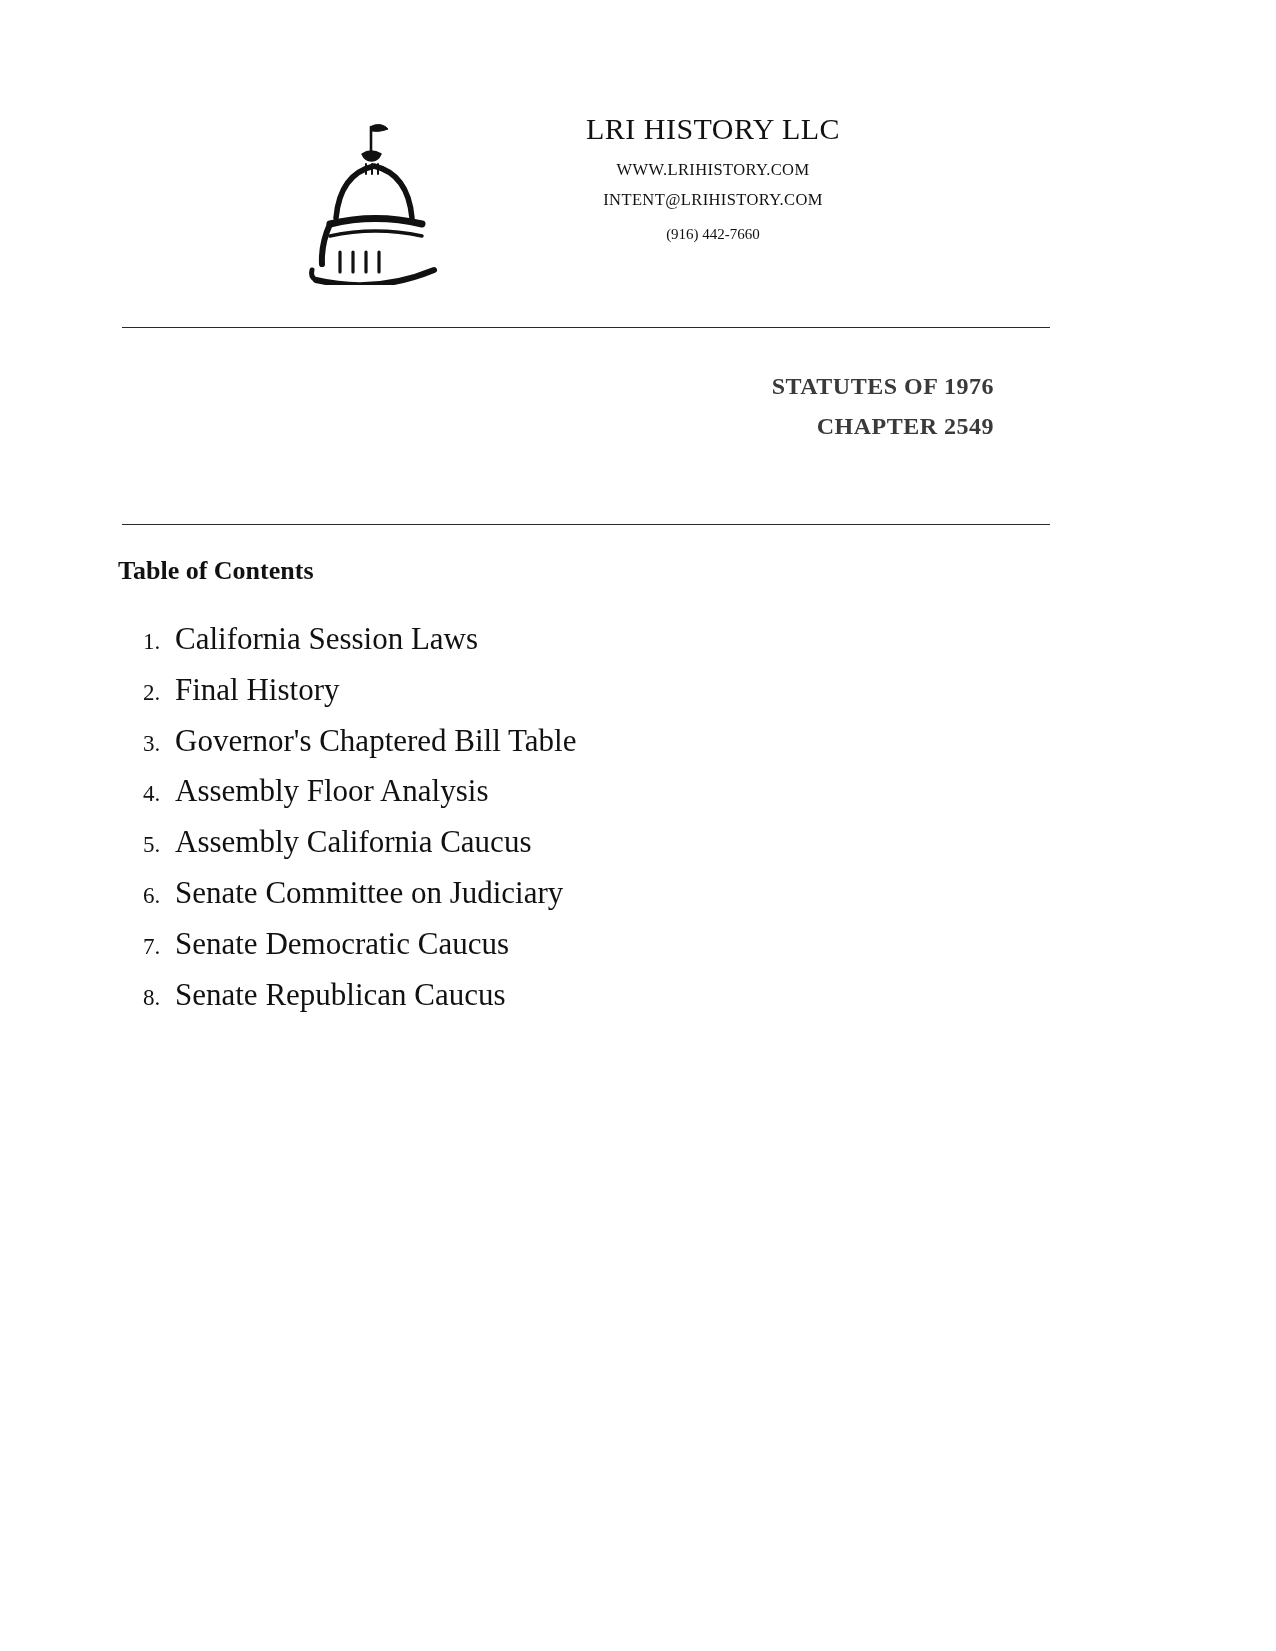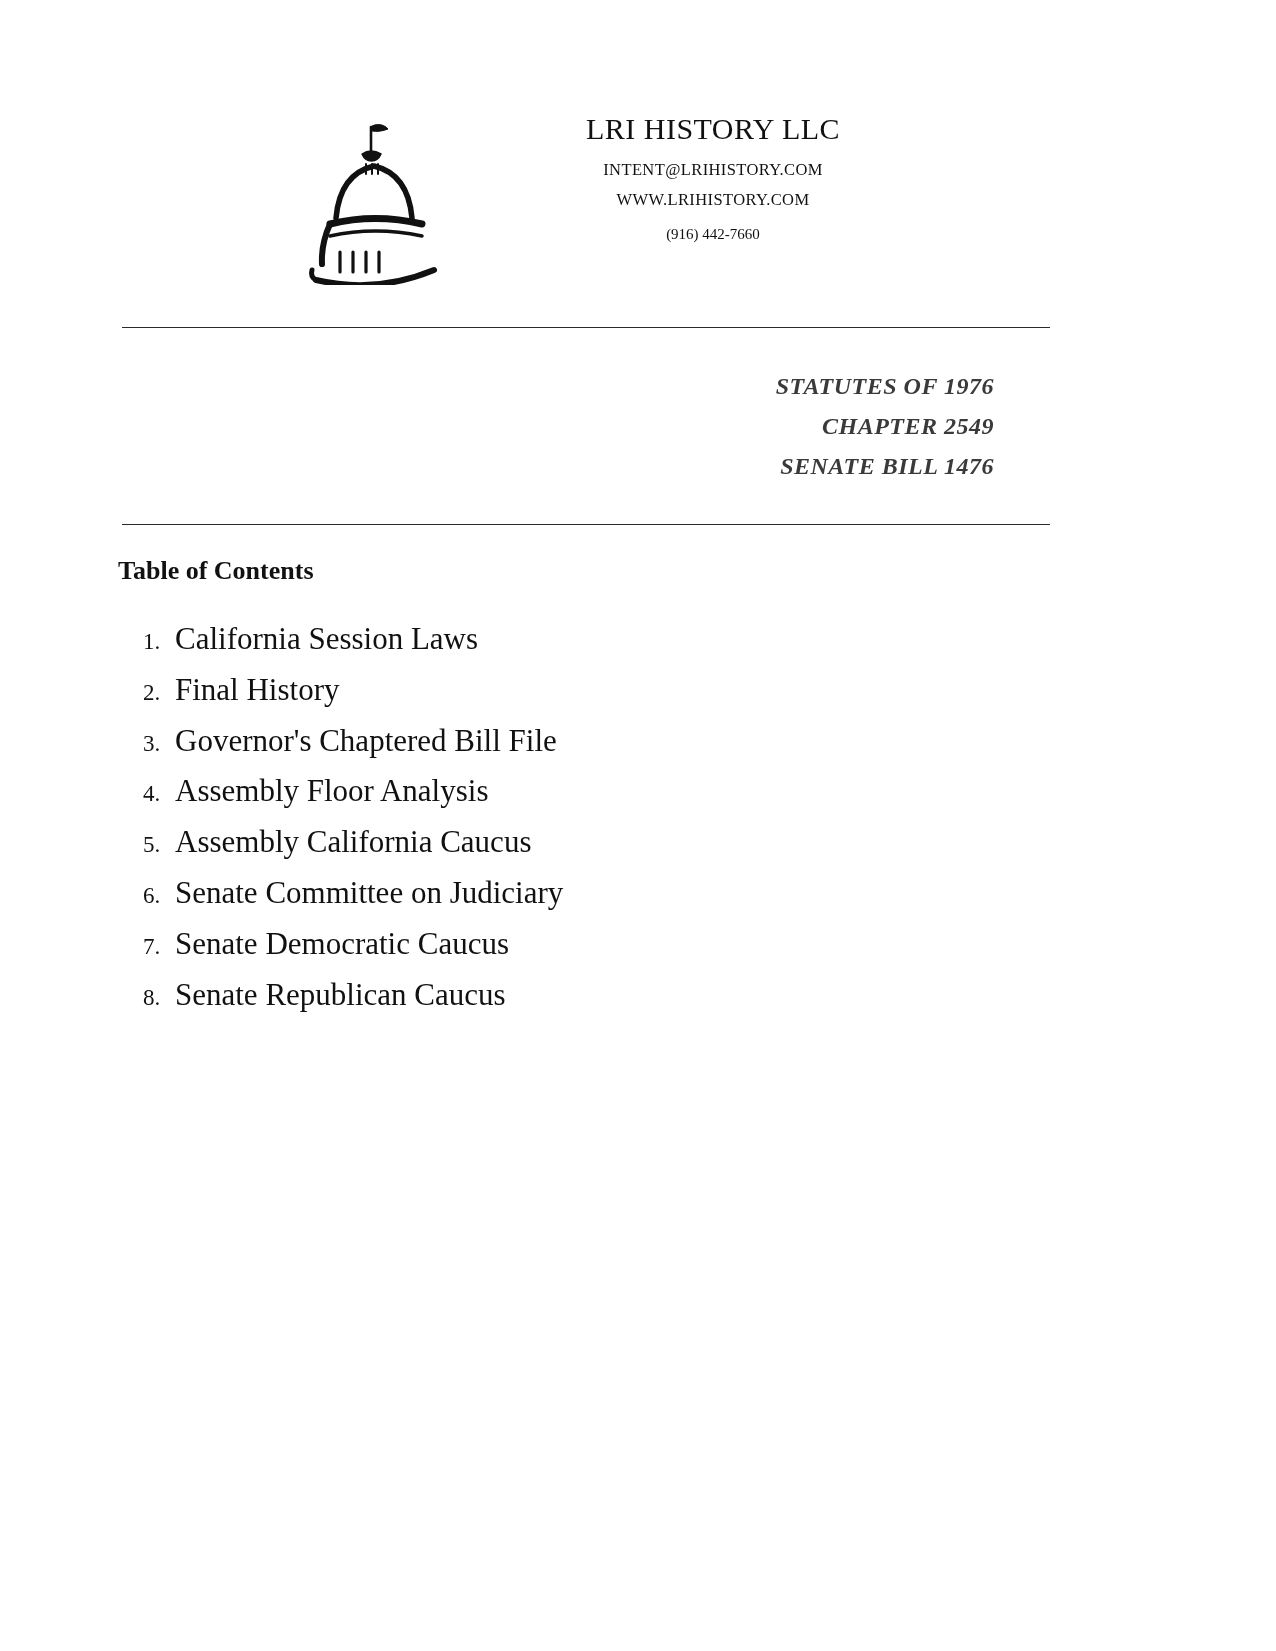--- a/index.html
+++ b/index.html
@@ -91,21 +91,21 @@
     left: 122px;
     top: 366px;
     width: 872px;
     text-align: right;
     color: #3a3a3a;
     font-weight: bold;
     font-size: 24px;
     letter-spacing: 0.5px;
     line-height: 40px;
   }
-  .title-block div { white-space: nowrap; font-style: italic; }
+  .title-block div { white-space: nowrap; }
 
   
   .toc-heading {
     position: absolute;
     left: 118px;
     top: 556px;
     font-size: 26px;
     font-weight: bold;
     color: #111111;
   }
@@ -167,50 +167,49 @@
           <path d="M40 132 L40 152 M53 132 L53 152 M66 132 L66 152 M79 132 L79 152" stroke-width="3.2" fill="none"></path>
 
           <path d="M16 160 q60 14 118 -10" stroke-width="6" fill="none"></path>
           <path d="M16 160 q-6 -3 -4 -10" stroke-width="5" fill="none"></path>
         </g>
       </svg>
     </div>
 
     <div class="org-block">
       <div class="org-name">LRI HISTORY LLC</div>
+      <div class="org-line">WWW.LRIHISTORY.COM</div>
       <div class="org-line">INTENT@LRIHISTORY.COM</div>
-      <div class="org-line">WWW.LRIHISTORY.COM</div>
       <div class="org-phone">(916) 442-7660</div>
     </div>
 
   </div>
 
   <div class="rule rule-top"></div>
   <div class="rule rule-bottom"></div>
 
   <div class="title-block">
     <div>STATUTES OF 1976</div>
     <div>CHAPTER  2549</div>
-    <div>SENATE BILL 1476</div>
   </div>
 
   <div class="toc-heading">Table of Contents</div>
 
   <ul class="toc-list">
     <li class="toc-item">
       <span class="toc-num">1.</span>
       <span class="toc-label">California Session Laws</span>
     </li>
     <li class="toc-item">
       <span class="toc-num">2.</span>
       <span class="toc-label">Final History</span>
     </li>
     <li class="toc-item">
       <span class="toc-num">3.</span>
-      <span class="toc-label">Governor's Chaptered Bill File</span>
+      <span class="toc-label">Governor's Chaptered Bill Table</span>
     </li>
     <li class="toc-item">
       <span class="toc-num">4.</span>
       <span class="toc-label">Assembly Floor Analysis</span>
     </li>
     <li class="toc-item">
       <span class="toc-num">5.</span>
       <span class="toc-label">Assembly California Caucus</span>
     </li>
     <li class="toc-item">

